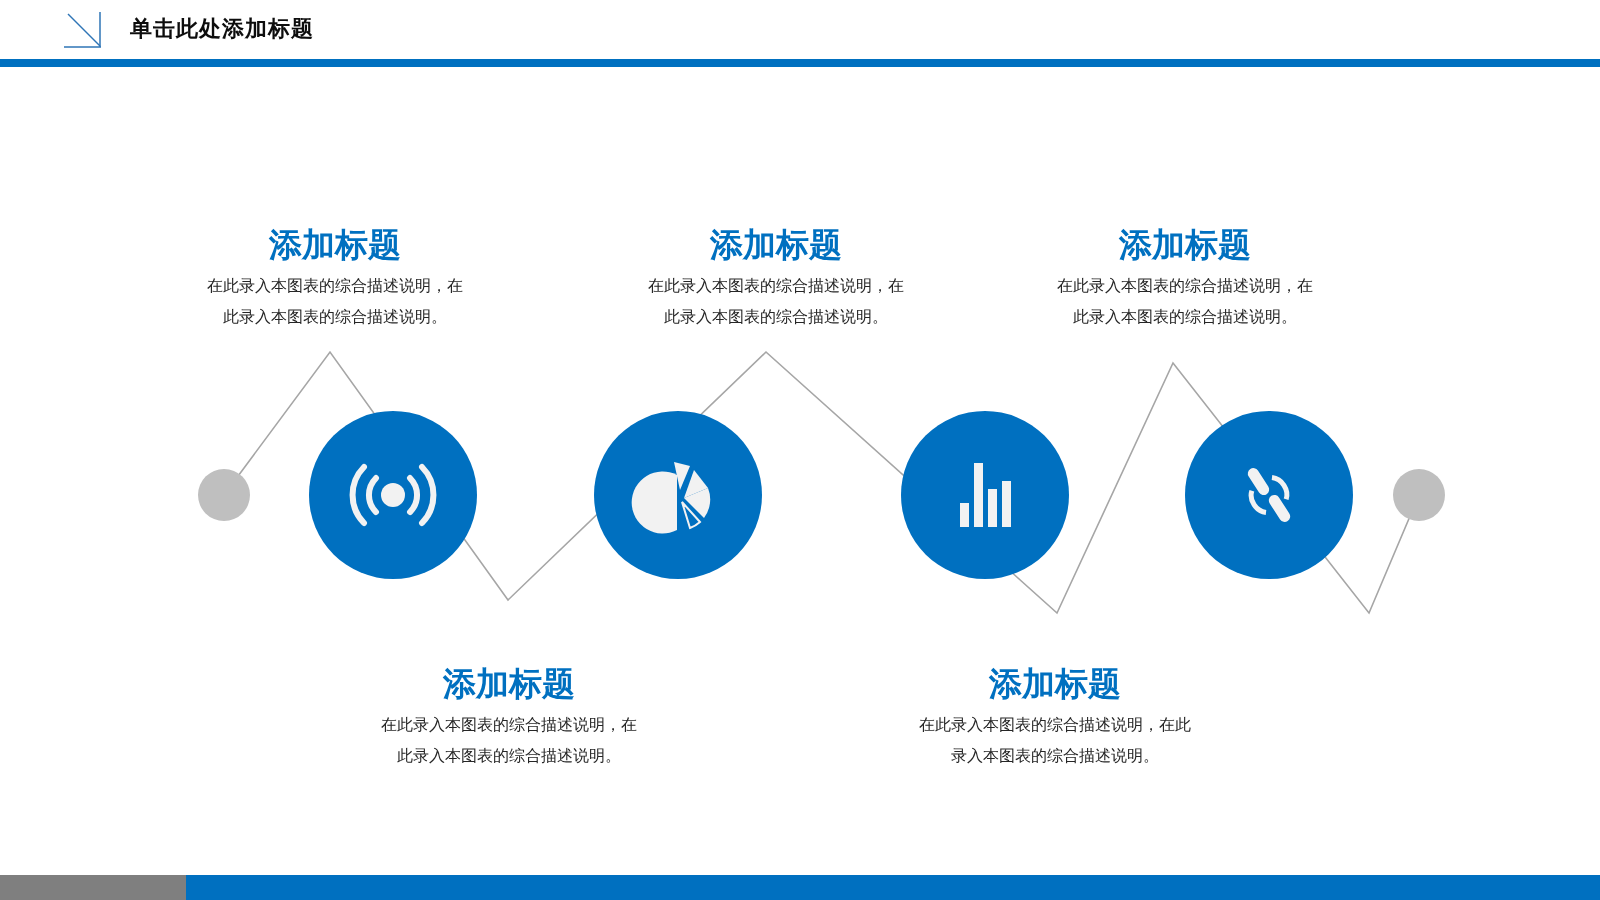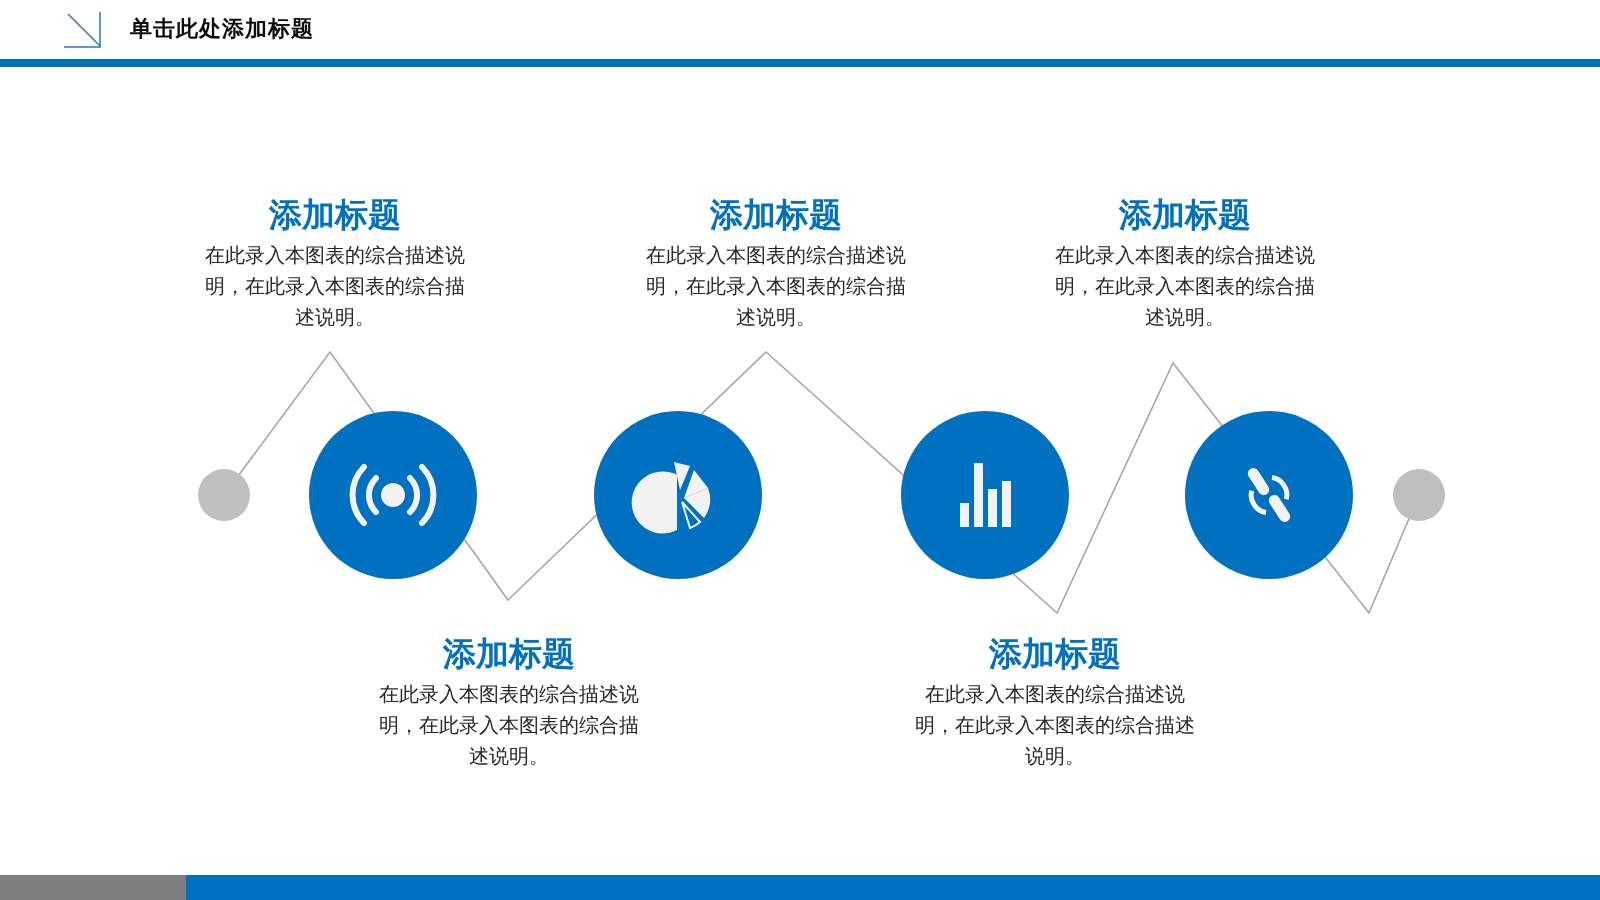--- a/index.html
+++ b/index.html
@@ -4,23 +4,23 @@
 <style>
   html, body { margin:0; padding:0; }
   body { width:1600px; height:900px; position:relative; overflow:hidden; background:#ffffff;
          font-family:"DejaVu Sans", "Liberation Sans", sans-serif; }
   .header-title { position:absolute; left:130px; top:14px; font-size:22px; font-weight:bold; color:#0d0d0d; letter-spacing:1px; }
   .header-bar { position:absolute; left:0; top:59px; width:1600px; height:8px; background:#0070c0; }
   .corner-icon { position:absolute; left:64px; top:10px; width:40px; height:40px; }
   .footer-gray { position:absolute; left:0; top:875px; width:186px; height:25px; background:#7f7f7f; }
   .footer-blue { position:absolute; left:186px; top:875px; width:1414px; height:25px; background:#0070c0; }
   svg.canvas { position:absolute; left:0; top:0; }
-  .block { position:absolute; width:260px; text-align:center; }
+  .block { position:absolute; width:260px; text-align:center;margin-top:30px; }
   .block .title { font-size:33px; font-weight:bold; color:#0070c0; line-height:42px; }
-  .block .desc { font-size:20px; color:#262626; line-height:31px; margin-top:4px; }
+  .block .desc { font-size:16px; color:#262626; line-height:31px; margin-top:4px; }
 </style>
 </head>
 <body>
 
 <svg class="corner-icon" viewBox="0 0 40 40">
   <line x1="4" y1="4" x2="36" y2="36" stroke="#2e75b6" stroke-width="1.5"></line>
   <line x1="36" y1="2" x2="36" y2="37" stroke="#2e75b6" stroke-width="1.5"></line>
   <line x1="0" y1="37" x2="37" y2="37" stroke="#2e75b6" stroke-width="1.5"></line>
 </svg>
 <div class="header-title">单击此处添加标题</div>

